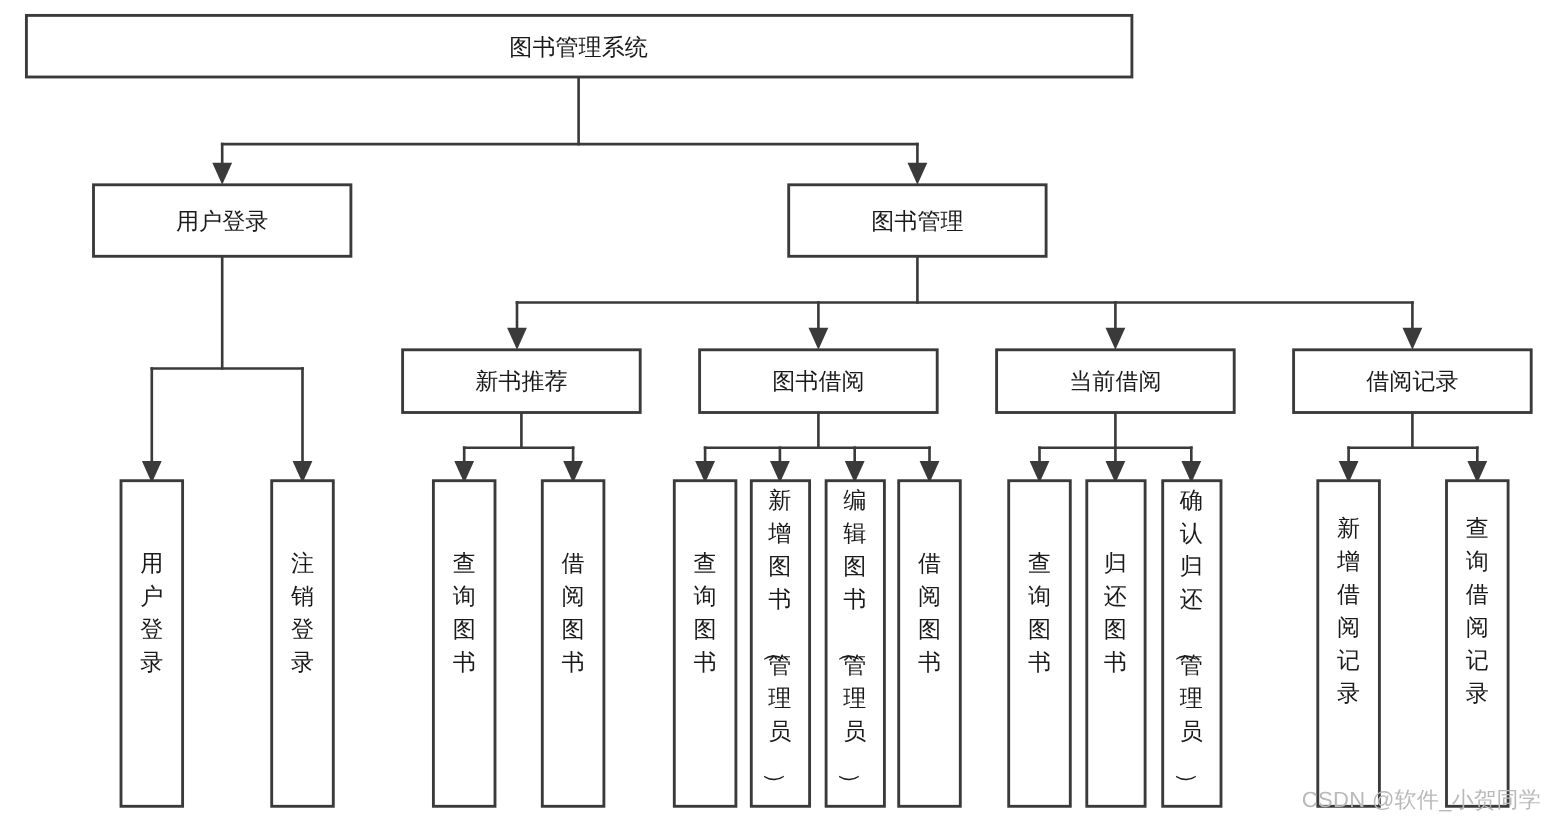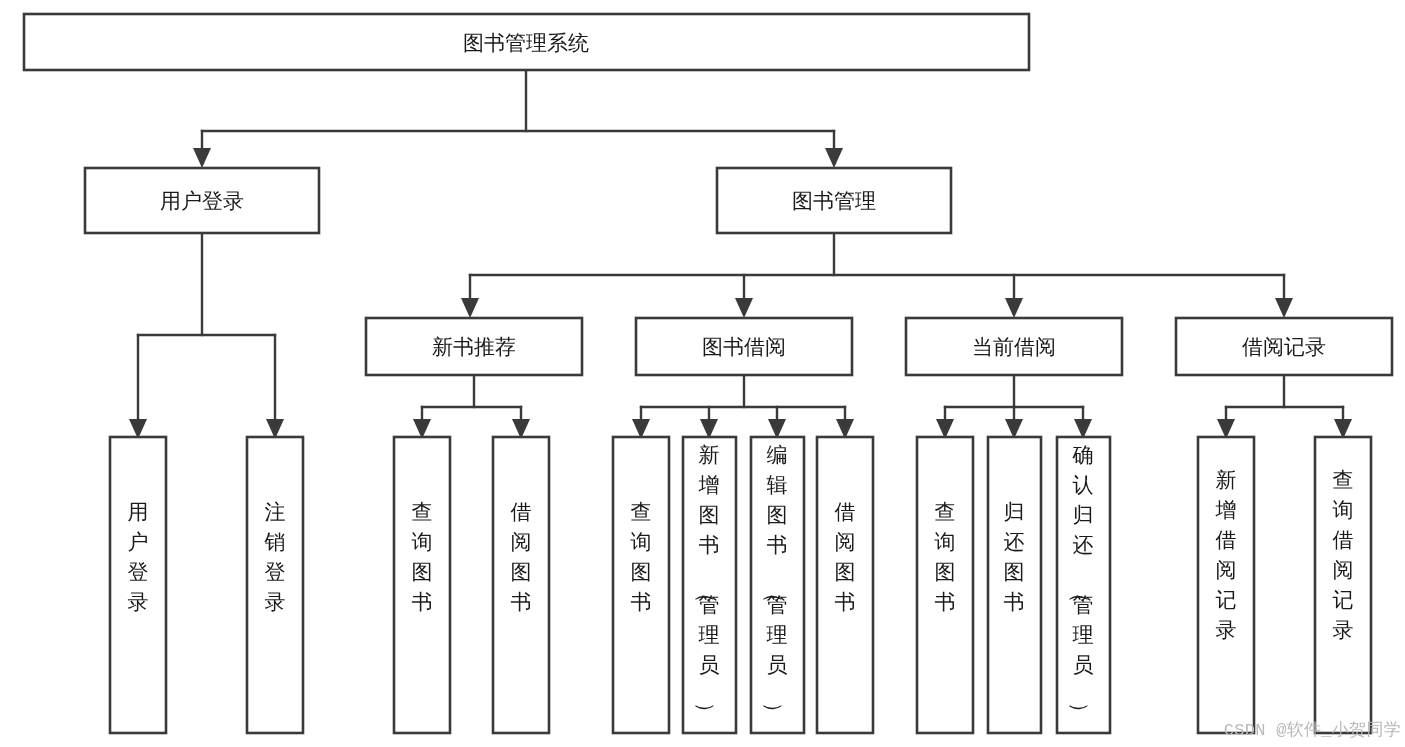--- a/index.html
+++ b/index.html
@@ -51,22 +51,22 @@
     stroke-linecap: square;
   }
   .arrow-head {
     fill: #3a3a3a;
     stroke: none;
   }
   .watermark {
     position: absolute;
     right: 8px;
     bottom: 6px;
-    font-family: Liberation Mono, monospace;
-    font-size: 17px;
+    font-family: Liberation Sans, sans-serif;
+    font-size: 20px;
     color: #b9b9b9;
     white-space: nowrap;
     letter-spacing: 0.3px;
     pointer-events: none;
   }
 </style>
 </head>
 <body>
 
 <div id="diagram-root">

